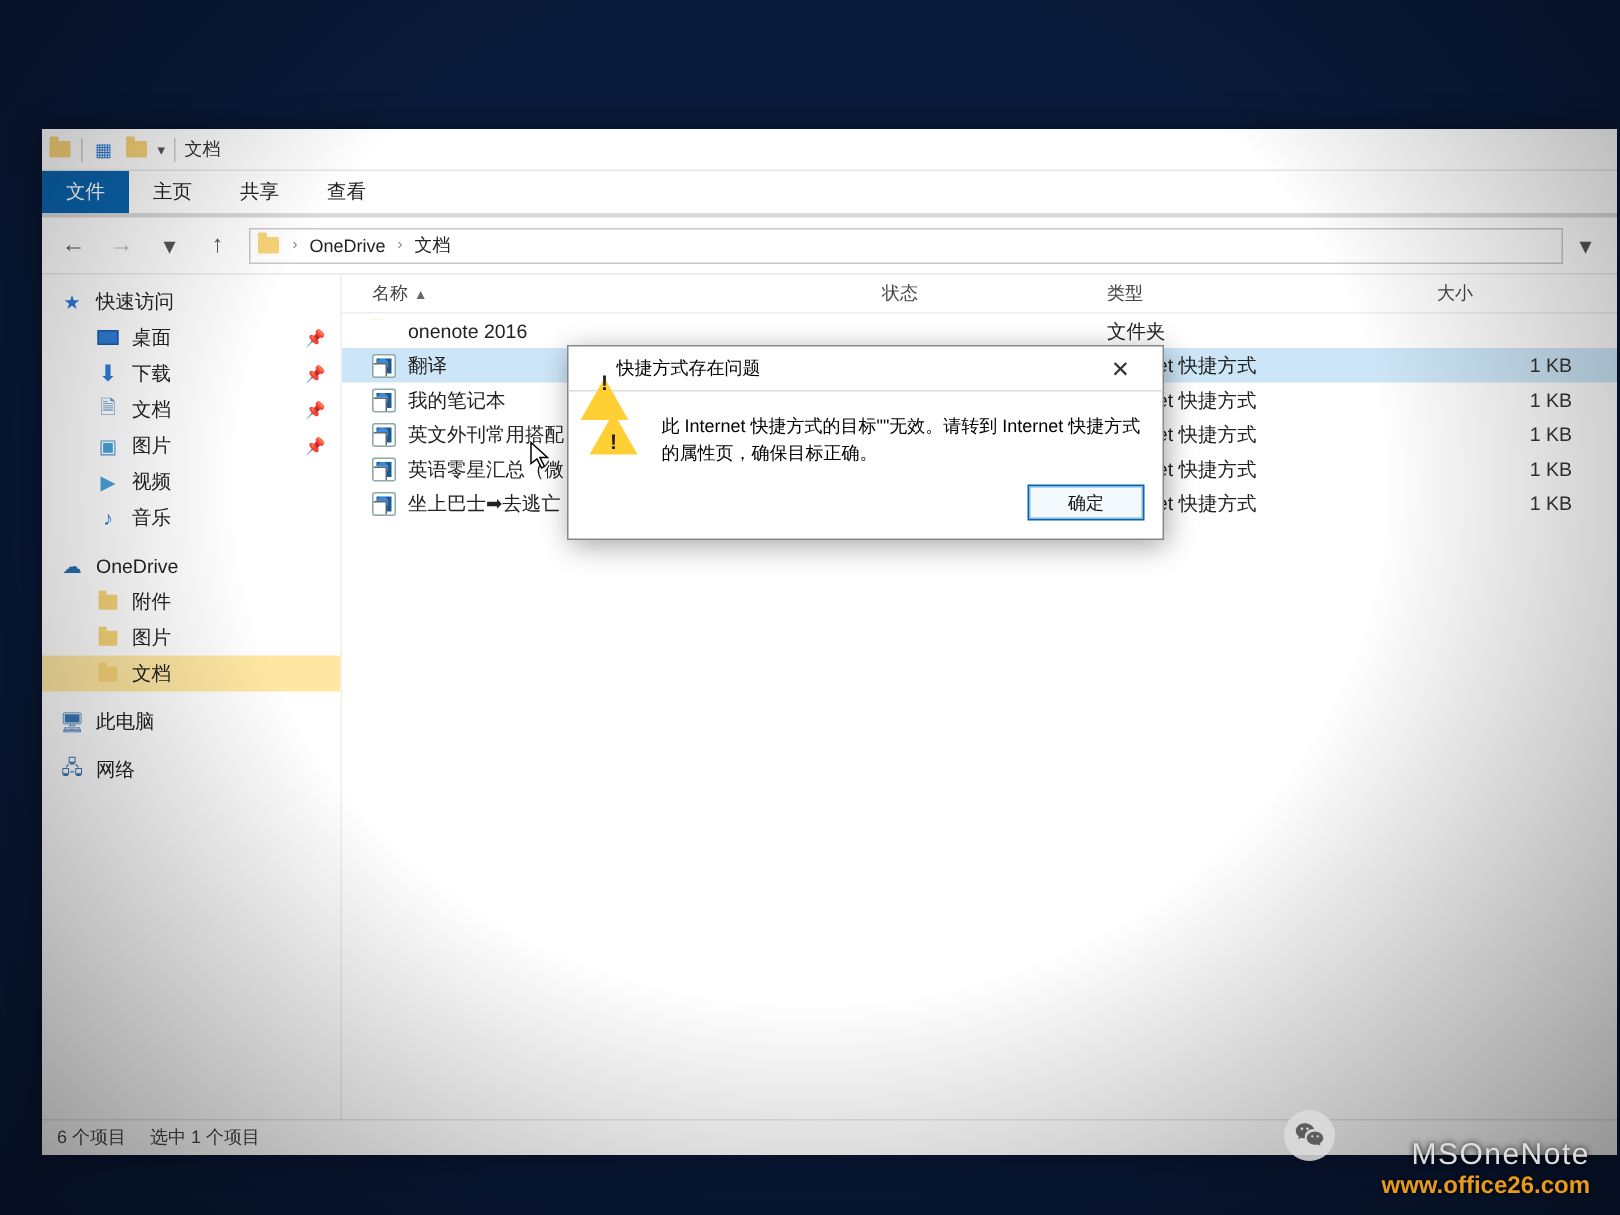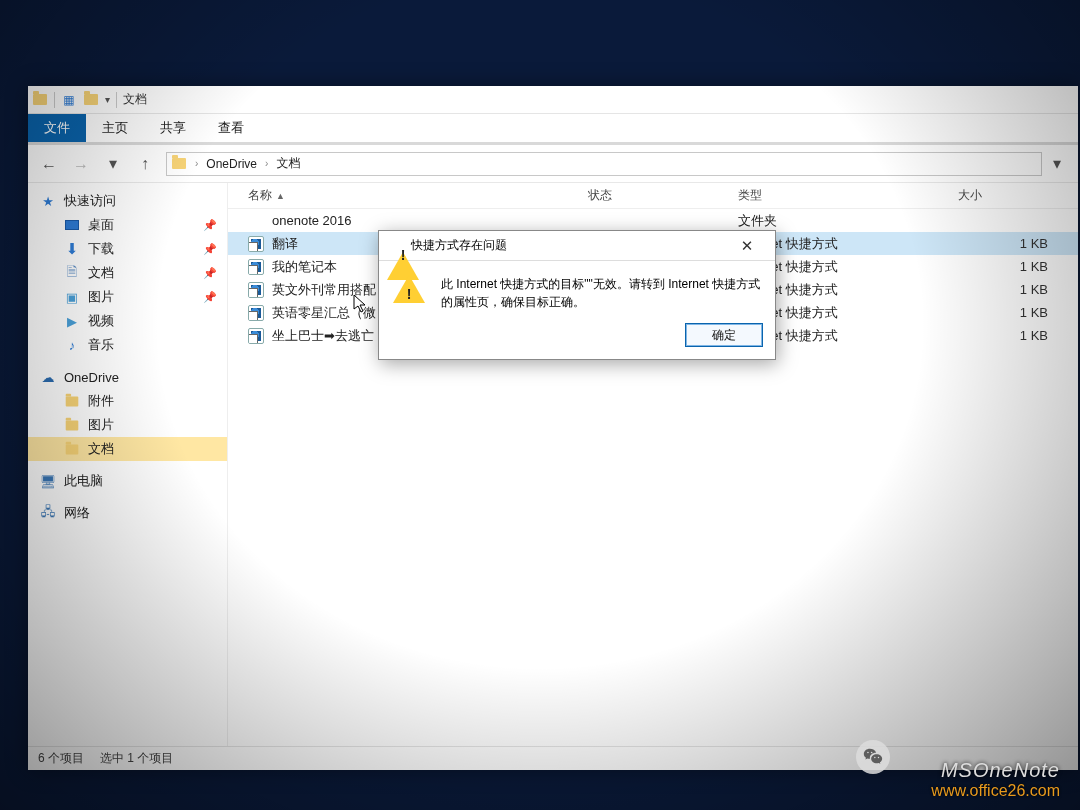--- a/index.html
+++ b/index.html
@@ -78,22 +78,22 @@
   .dlg-body { display:flex; padding:14px 14px 6px 14px; gap:12px; line-height:1.5;}
   .warn-lg { width:36px; height:32px; flex:none; }
   .tri { width:0; height:0; border-left:16px solid transparent; border-right:16px solid transparent; border-bottom:28px solid #ffcf33; position:relative;}
   .tri .bang { position:absolute; left:-3px; top:9px; width:6px; text-align:center; font-weight:bold; color:#222; font-size:14px;}
   .tri-sm { transform: scale(0.55); transform-origin: top left; }
   .dlg-btns { display:flex; justify-content:flex-end; padding:6px 12px 12px 12px;}
   .btn { min-width:78px; height:24px; border:1px solid #0a64ad; background:#f4f9fe; display:flex; align-items:center; justify-content:center; font-size:12px; color:#111; box-shadow: 0 0 0 1px #7fb6e6 inset;}
 
   
   .wm { position:absolute; right:20px; bottom:10px; text-align:right; z-index:60; }
-  .wm .l1 { color:#ddd; font-size:20px; letter-spacing:1px; text-shadow:0 0 4px #000;font-style:italic;}
-  .wm .l2 { color:#e89a1d; font-size:16px; font-weight:normal; text-shadow:0 0 3px #000;}
+  .wm .l1 { color:#ddd; font-size:20px; letter-spacing:1px; text-shadow:0 0 4px #000;}
+  .wm .l2 { color:#e89a1d; font-size:16px; font-weight:bold; text-shadow:0 0 3px #000;}
   .wechat { position:absolute; right:190px; bottom:36px; width:34px; height:34px; border-radius:50%; background:#ddd; display:flex; align-items:center; justify-content:center; z-index:60; opacity:0.85;}
   .wechat svg { width:22px; height:22px; fill:#4c4c4c;}
 </style>
 </head>
 <body>
 
 <div class="window">
 
   <div class="titlebar">
     <span class="tb-icon">

